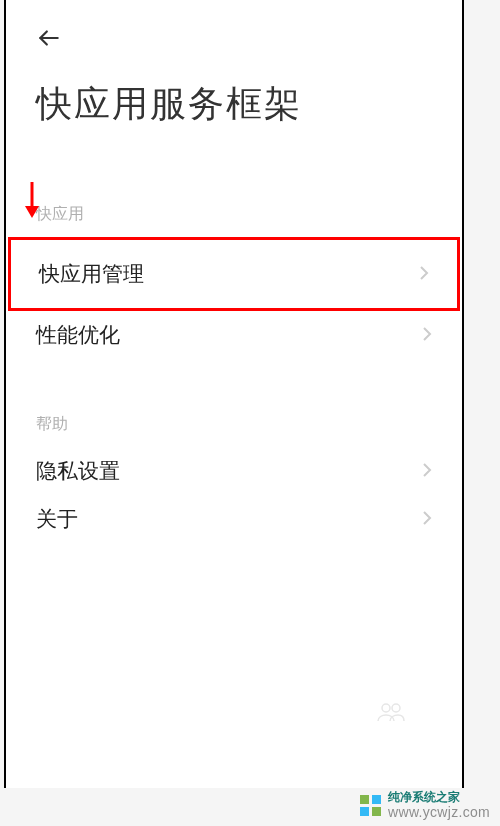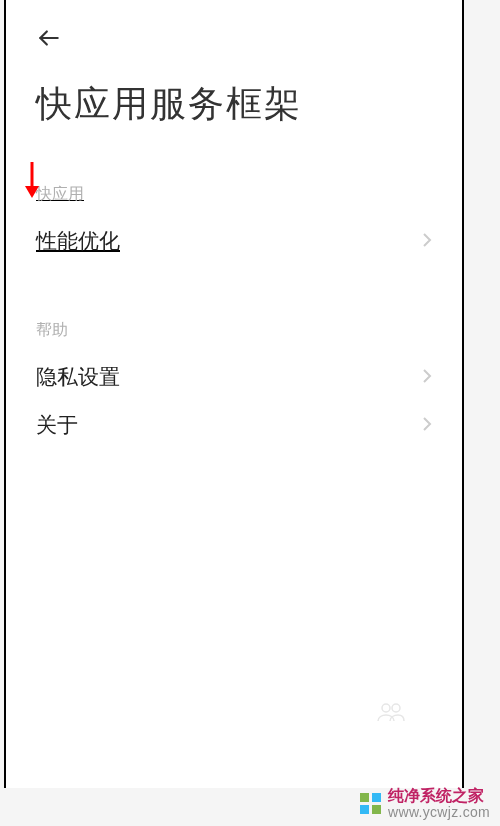--- a/index.html
+++ b/index.html
@@ -42,22 +42,21 @@
       line-height: 1;
     }
     .page-title {
       font-size: 36px;
       font-weight: 400;
       color: #333;
       letter-spacing: 2px;
       margin-top: 24px;
     }
     .section {
-      margin-top: 55px;
-      text-decoration: underline;
+      margin-top: 75px;
     }
     .section-header {
       font-size: 16px;
       color: #b0b0b0;
       padding: 0 30px 12px 30px;
       position: relative;
     }
     .arrow-annotation {
       position: absolute;
       left: 16px;
@@ -123,23 +122,23 @@
       height: 9px;
     }
     .wm-sq.g { background: #7cb342; }
     .wm-sq.b { background: #29b6f6; }
     .wm-text {
       display: flex;
       flex-direction: column;
       line-height: 1.1;
     }
     .wm-cn {
-      font-size: 16px;
+      font-size: 12px;
       font-weight: 600;
-      color: #be185d;
+      color: #0f766e;
     }
     .wm-url {
       font-size: 14px;
       color: #888;
       letter-spacing: 0.3px;
     }
     .faint-icon {
       position: absolute;
       right: 56px;
       bottom: 58px;
@@ -168,20 +167,30 @@
     <div class="section-header">
       <span class="arrow-annotation">
         <svg width="20" height="38" viewBox="0 0 20 38">
             <line x1="10" y1="2" x2="10" y2="30" stroke="#ff0000" stroke-width="3"></line>
             <polygon points="10,38 3,26 17,26" fill="#ff0000"></polygon>
           </svg>
       </span>
       <span>快应用</span>
     </div>
 
+    <div class="list-item highlighted">
+      <span class="item-label">快应用管理</span>
+      <div class="item-right">
+        <span class="chevron">
+          <svg width="10" height="16" viewBox="0 0 10 16" fill="none" stroke="#ccc" stroke-width="2">
+              <polyline points="2,2 8,8 2,14"></polyline>
+            </svg>
+        </span>
+      </div>
+    </div>
 
     <div class="list-item">
       <span class="item-label">性能优化</span>
       <div class="item-right">
         <span class="chevron">
           <svg width="10" height="16" viewBox="0 0 10 16" fill="none" stroke="#ccc" stroke-width="2">
               <polyline points="2,2 8,8 2,14"></polyline>
             </svg>
         </span>
       </div>

